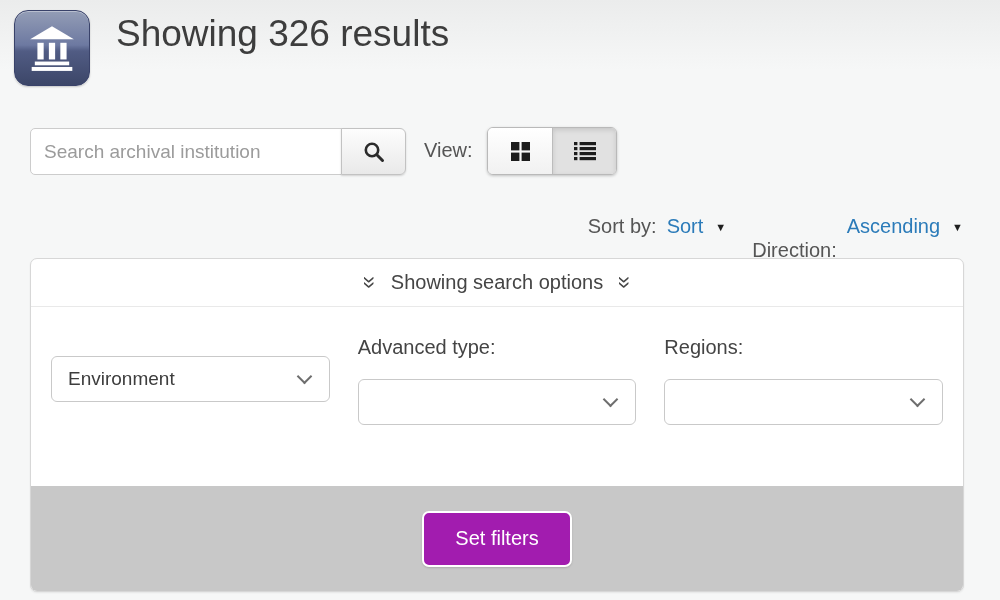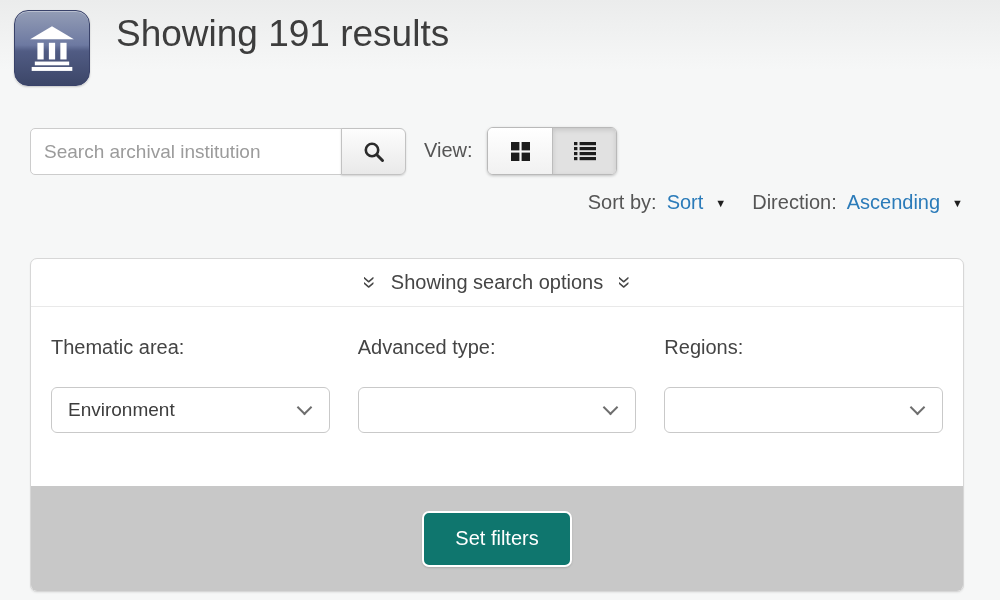--- a/index.html
+++ b/index.html
@@ -58,78 +58,78 @@
   }
 
   
   .sort-row {
     position: absolute; top: 191px; right: 37px;
     display: flex; align-items: center; font-size: 20px; color: #555;
   }
   .sort-label { margin-right: 10px; }
   .sort-link { color: #2b7bb9; text-decoration: none; cursor: pointer; }
   .caret { font-size: 11px; color: #1f1f1f; margin-left: 12px; cursor: pointer; }
-  .gap-left { margin-left: 26px; }
+  .gap-left { margin-left: 26px; margin-top: 48px; }
 
   
   .panel {
     position: absolute; left: 30px; top: 258px; width: 934px; height: 334px;
     background: #fff; border: 1px solid #d7d7d7; border-radius: 7px;
     overflow: hidden; box-shadow: 0 1px 2px rgba(0,0,0,.07);
   }
   .panel-header {
     height: 48px; display: flex; align-items: center; justify-content: center;
     gap: 15px; font-size: 20px; color: #454545;
     border-bottom: 1px solid #e9e9e9; cursor: pointer;
   }
   .dbl-chevron {
     display: inline-block; transform: rotate(90deg);
     font-size: 23px; color: #454545; line-height: 1;
   }
   .filters { display: flex; gap: 28px; padding: 29px 20px 0 20px; }
   .filter-col { flex: 1; }
   .filter-label { font-size: 20px; color: #444; }
   .select-box {
-    margin-top: 28px; height: 46px; border: 1px solid #c9c9c9; border-radius: 6px;
+    margin-top: 20px; height: 46px; border: 1px solid #c9c9c9; border-radius: 6px;
     background: #fff; display: flex; align-items: center; justify-content: space-between;
     padding: 0 16px; font-size: 19px; color: #3d3d3d; cursor: pointer;
   }
   .select-chevron {
     width: 11px; height: 11px; flex: 0 0 auto;
     border-right: 2px solid #6e6e6e; border-bottom: 2px solid #6e6e6e;
     transform: rotate(45deg); margin-top: -6px; margin-right: 3px;
   }
   .panel-footer {
     position: absolute; left: 0; right: 0; bottom: 0; height: 105px;
     background: #c8c8c8; display: flex; align-items: center; justify-content: center;
   }
   .set-filters-btn {
     height: 56px; padding: 0 31px; font-size: 20px; font-family: inherit;
-    color: #ffffff; background: #0f766e; border: 2px solid #ffffff; border-radius: 7px;
+    color: #ffffff; background: #a21caf; border: 2px solid #ffffff; border-radius: 7px;
     cursor: pointer; box-shadow: 0 1px 2px rgba(0,0,0,.15);
   }
 </style>
 </head>
 <body>
 
 <div class="header">
   <div class="app-icon">
     <svg width="50" height="50" viewBox="0 0 48 48" aria-hidden="true">
       <g fill="#ffffff">
         <polygon points="24,3 45,15.5 3,15.5"></polygon>
         <rect x="10" y="19" width="6" height="16"></rect>
         <rect x="21" y="19" width="6" height="16"></rect>
         <rect x="32" y="19" width="6" height="16"></rect>
         <rect x="7.5" y="37" width="33" height="3.6"></rect>
         <rect x="4.5" y="42.2" width="39" height="3.8"></rect>
       </g>
     </svg>
   </div>
   <div class="header-text">
-    <div class="page-title">Showing 191 results</div>
+    <div class="page-title">Showing 326 results</div>
   </div>
 </div>
 
 <div class="search-row">
   <input class="search-input" type="text" placeholder="Search archival institution" style="">
   <button class="search-btn">
     <span style="display:flex">
       <svg width="24" height="24" viewBox="0 0 24 24" fill="none">
         <circle cx="10" cy="10" r="6.2" stroke="#2b2b2b" stroke-width="2.6"></circle>
         <line x1="14.8" y1="14.8" x2="20.5" y2="20.5" stroke="#2b2b2b" stroke-width="3" stroke-linecap="round"></line>
@@ -183,21 +183,20 @@
 <div class="panel">
 
   <div class="panel-header">
     <span class="dbl-chevron">»</span>
     <span>Showing search options</span>
     <span class="dbl-chevron">»</span>
   </div>
 
   <div class="filters">
     <div class="filter-col">
-      <div class="filter-label">Thematic area:</div>
       <div class="select-box">
         <span>Environment</span>
         <span class="select-chevron"></span>
       </div>
     </div>
     <div class="filter-col">
       <div class="filter-label">Advanced type:</div>
       <div class="select-box">
         <span></span>
         <span class="select-chevron"></span>

